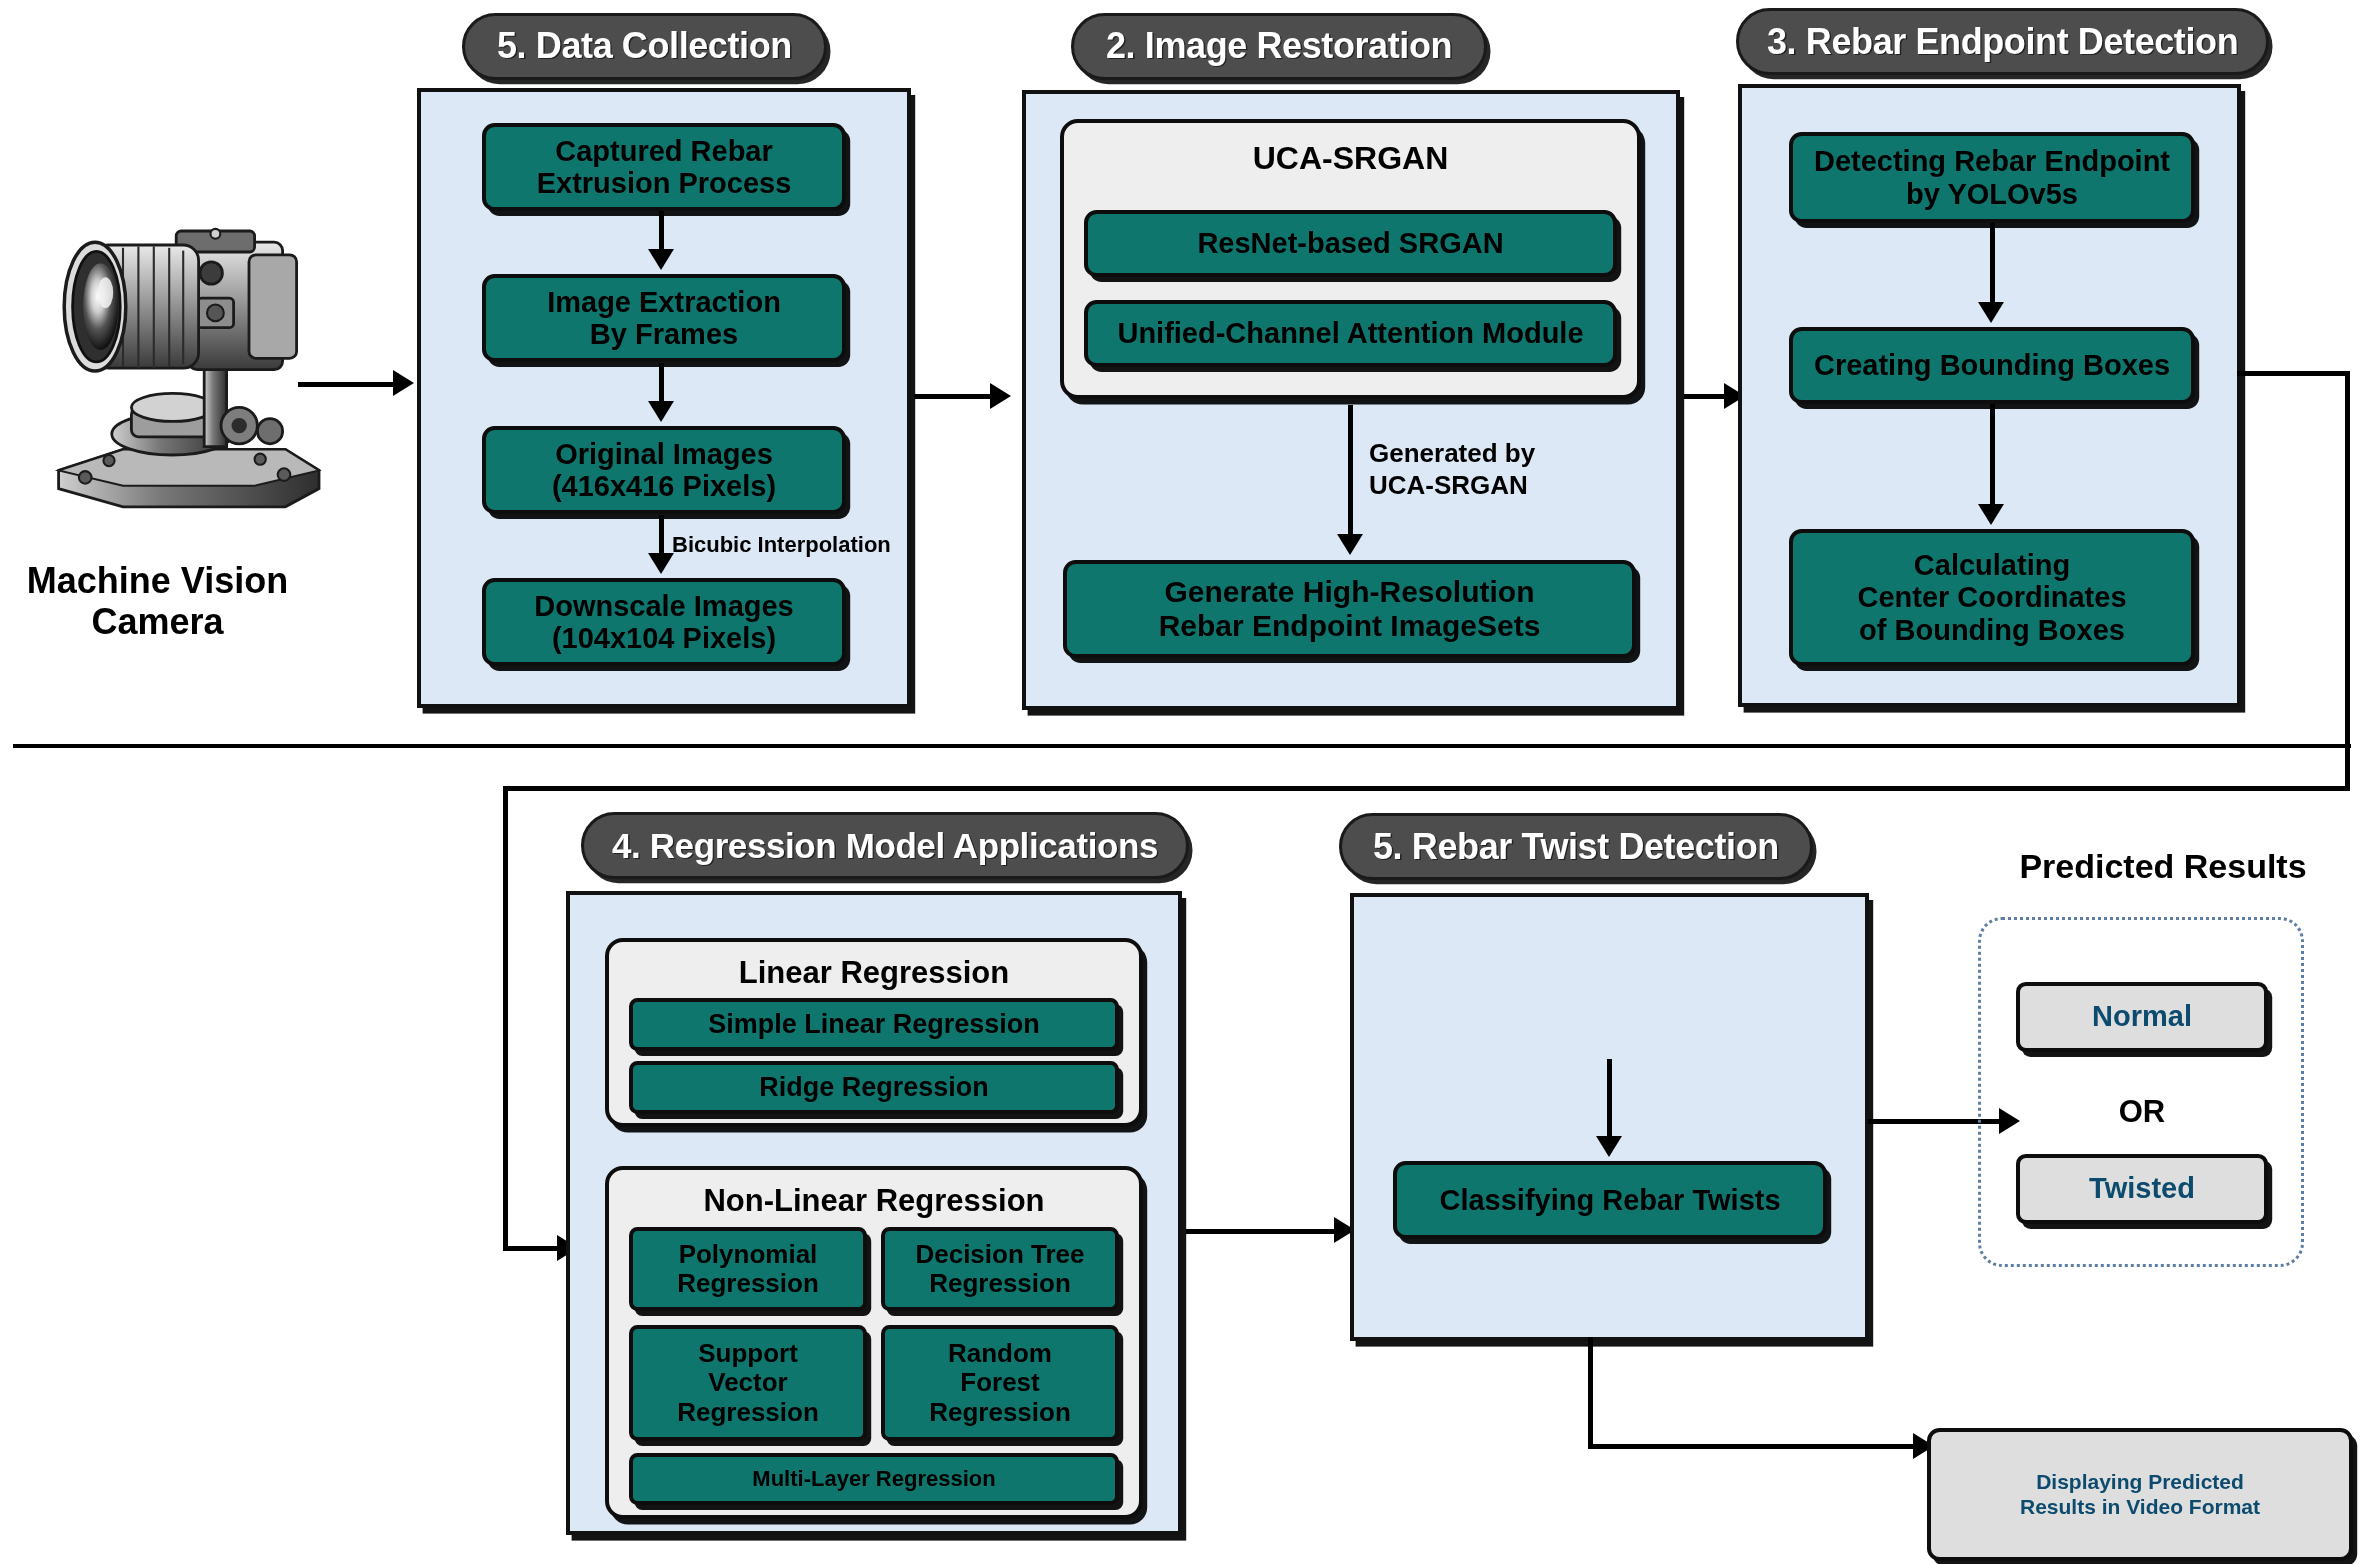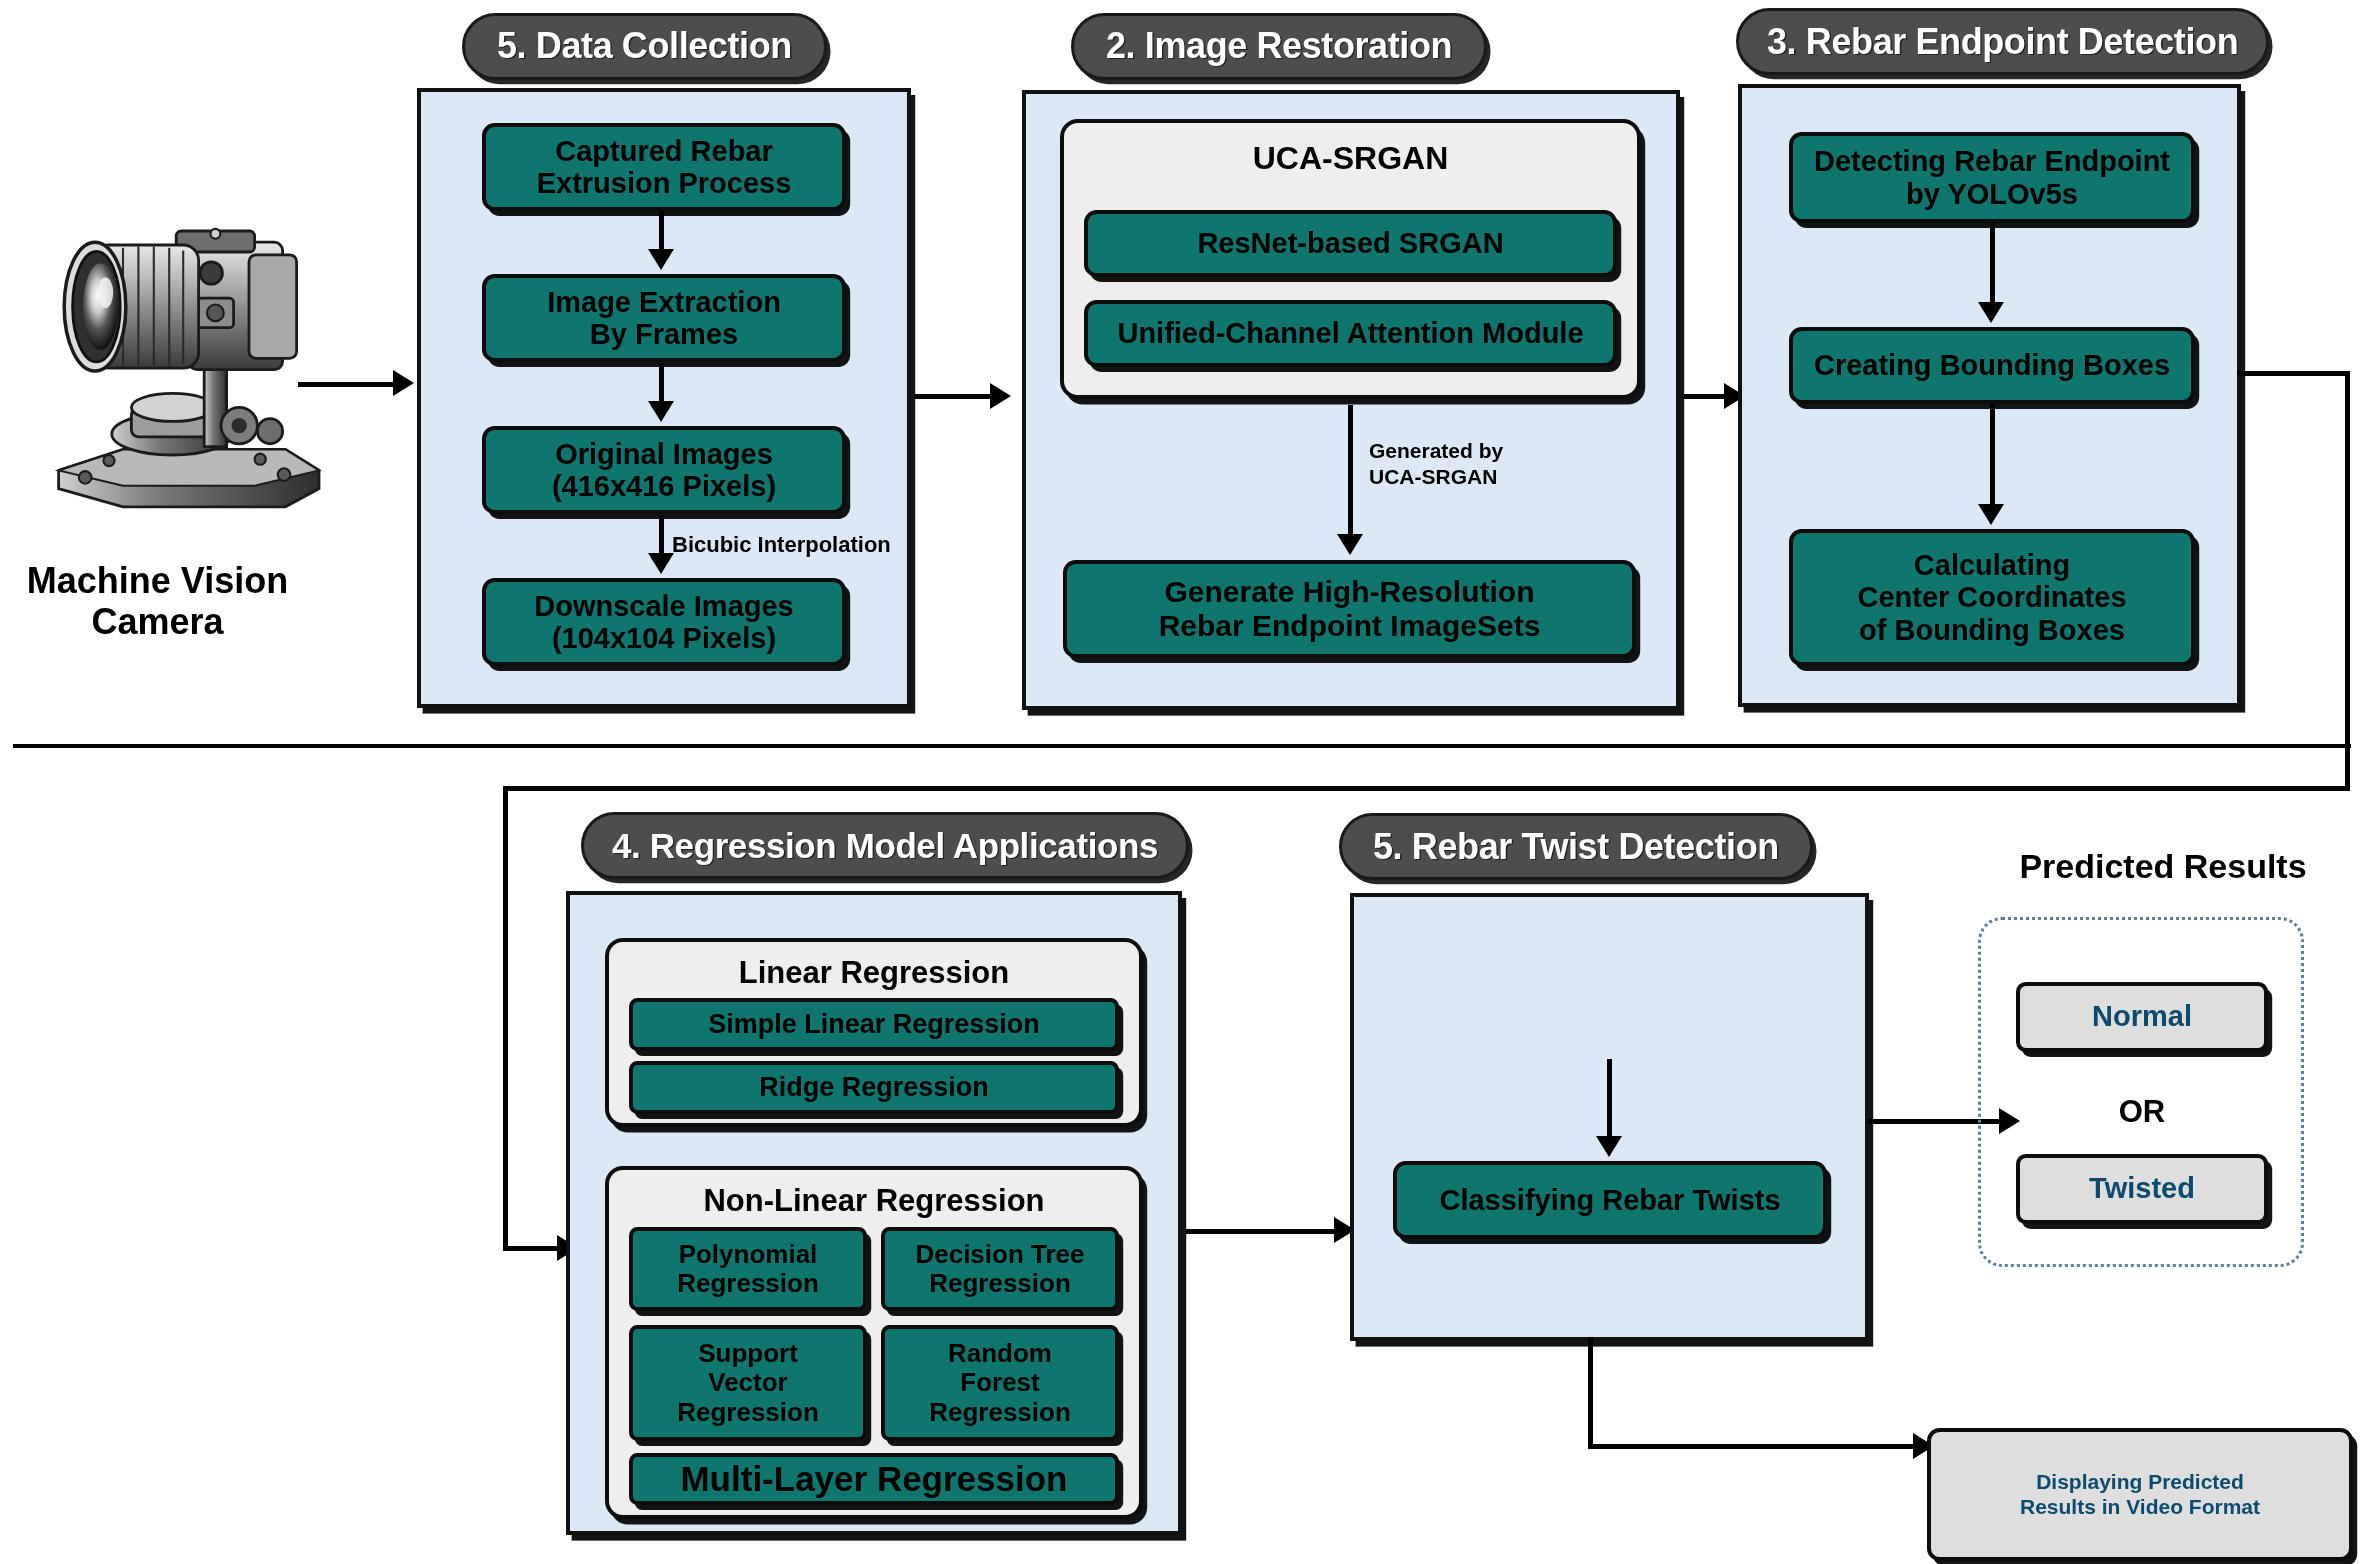--- a/index.html
+++ b/index.html
@@ -218,21 +218,21 @@
   </div>
   <div class="abs obox" style="left:1084px;top:210px;width:533px;height:67px;font-size:29px;">
     <span>ResNet-based SRGAN</span>
   </div>
   <div class="abs obox" style="left:1084px;top:300px;width:533px;height:67px;font-size:29px;">
     <span>Unified-Channel Attention Module</span>
   </div>
 
   <div class="vline" style="left:1348px;top:405px;height:134px;"></div>
   <div class="arrow-d" style="left:1337px;top:534px;"></div>
-  <div class="lbl" style="left:1369px;top:438px;width:294px;text-align:left;font-size:21px;line-height:1.22;">
+  <div class="lbl" style="left:1369px;top:438px;width:294px;text-align:left;font-size:26px;line-height:1.22;">
     <div>Generated by</div>
     <div>UCA-SRGAN</div>
   </div>
 
   <div class="abs obox" style="left:1063px;top:560px;width:573px;height:98px;font-size:30px;">
     <div>
       <div>Generate High-Resolution</div>
       <div>Rebar Endpoint  ImageSets</div>
     </div>
   </div>
@@ -314,21 +314,21 @@
       <div>Regression</div>
     </div>
   </div>
   <div class="abs obox" style="left:881px;top:1325px;width:238px;height:116px;font-size:26px;border-radius:8.4px;">
     <div>
       <div>Random</div>
       <div>Forest</div>
       <div>Regression</div>
     </div>
   </div>
-  <div class="abs obox" style="left:629px;top:1453px;width:490px;height:52px;font-size:35px;border-radius:8.4px;">
+  <div class="abs obox" style="left:629px;top:1453px;width:490px;height:52px;font-size:22px;border-radius:8.4px;">
     <span>Multi-Layer Regression</span>
   </div>
 
   <div class="hline" style="left:1186px;top:1229px;width:155px;"></div>
   <div class="arrow-r" style="left:1334px;top:1217px;"></div>
 
   <div class="abs panel" style="left:1350px;top:893px;width:519px;height:448px;"></div>
   <div class="abs pill" style="left:1339px;top:813px;height:67px;padding:0 31px;font-size:36px;">
     <span>5. Rebar Twist Detection</span>
   </div>

